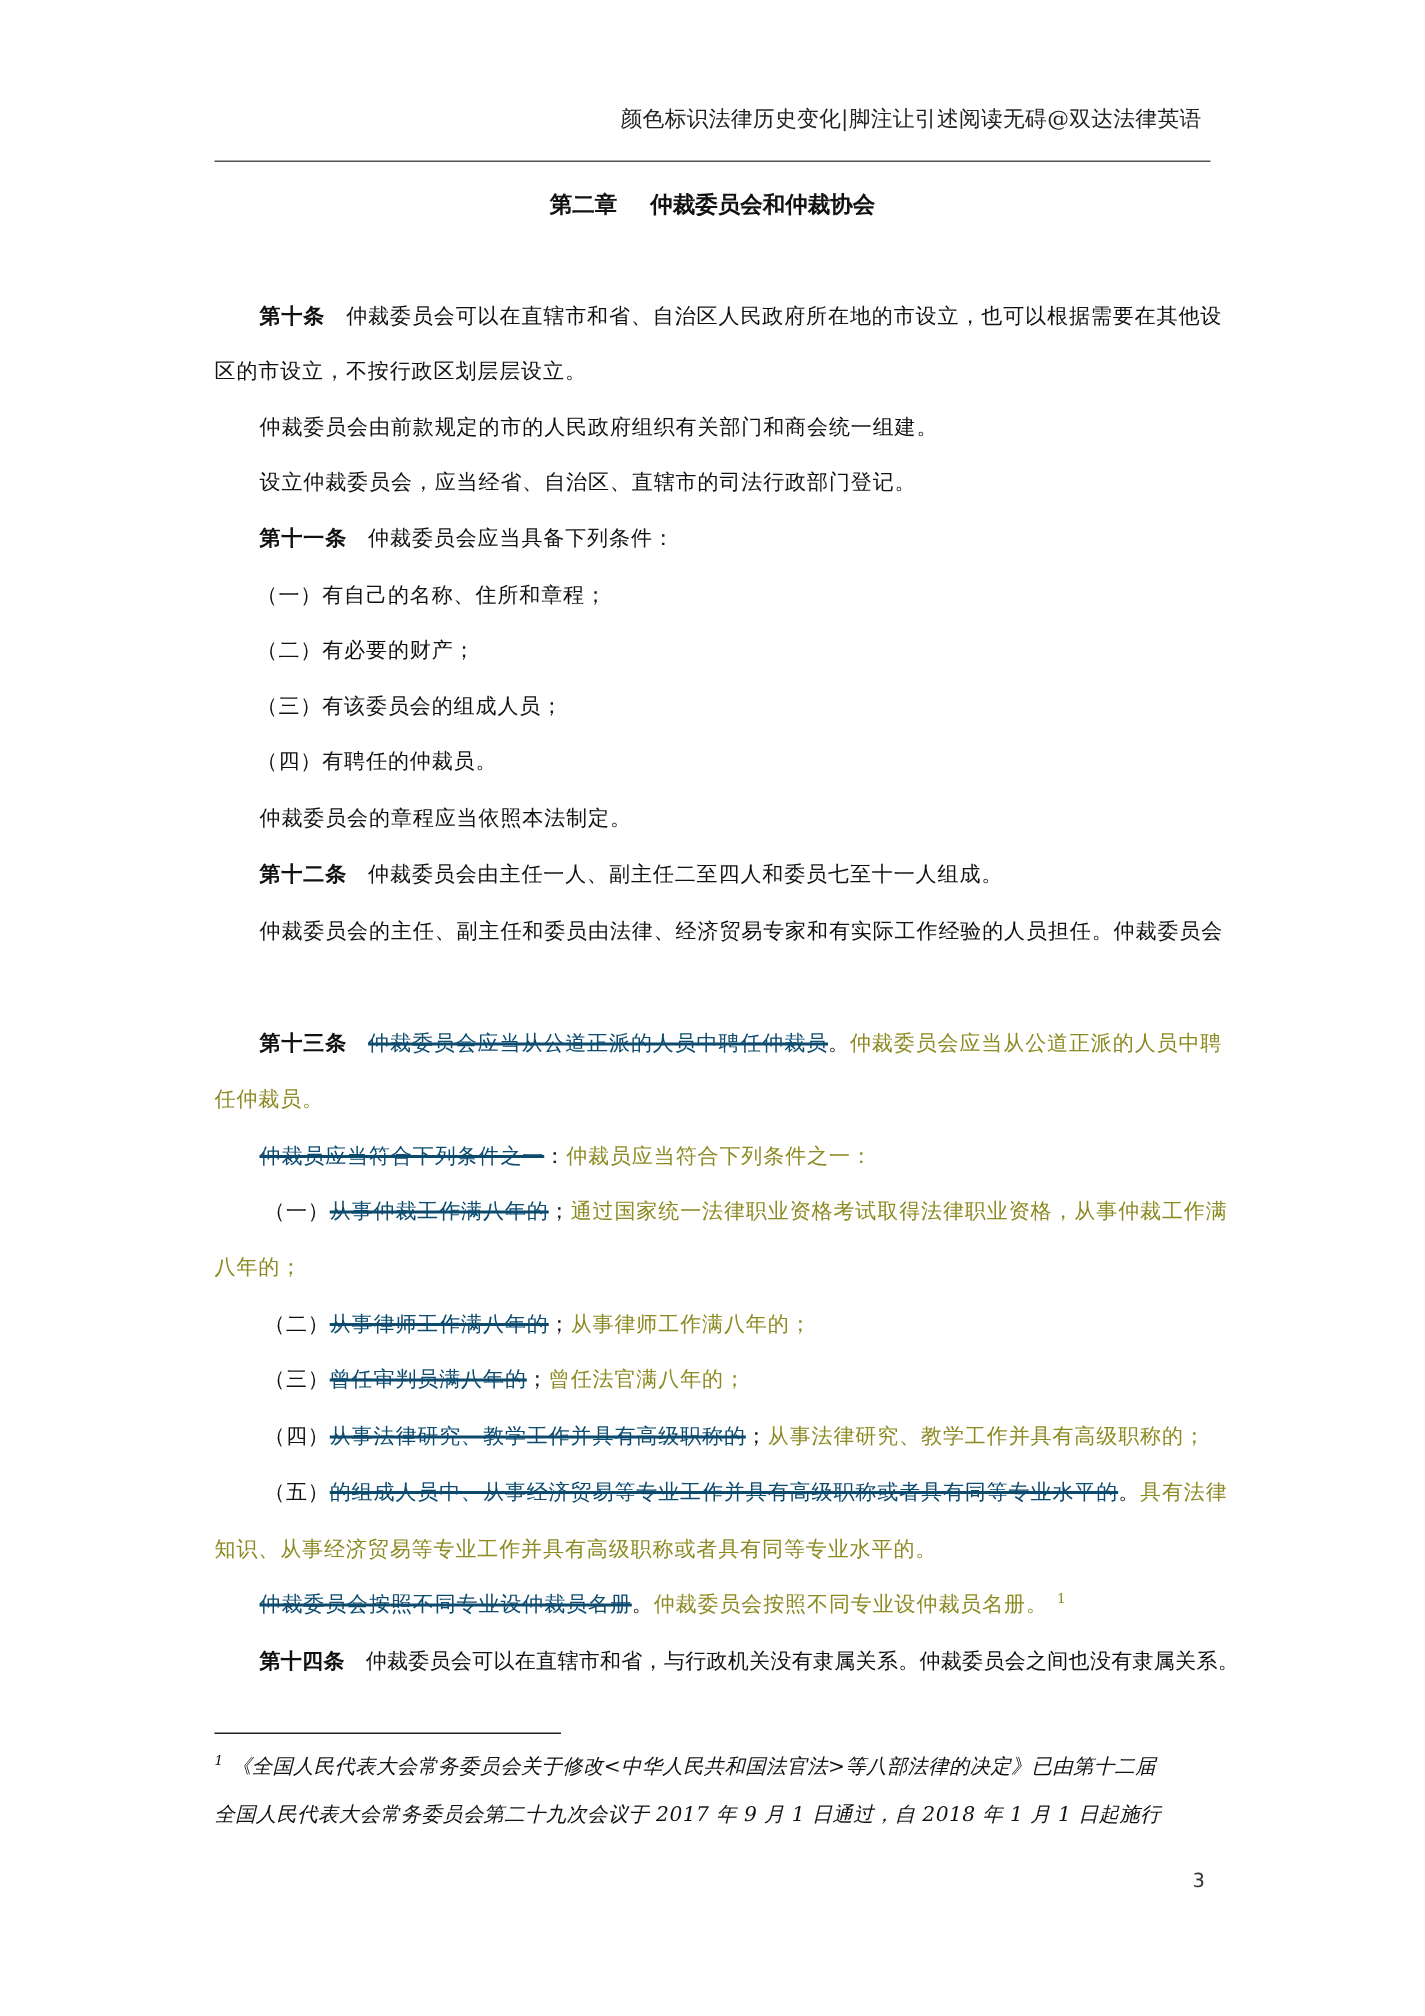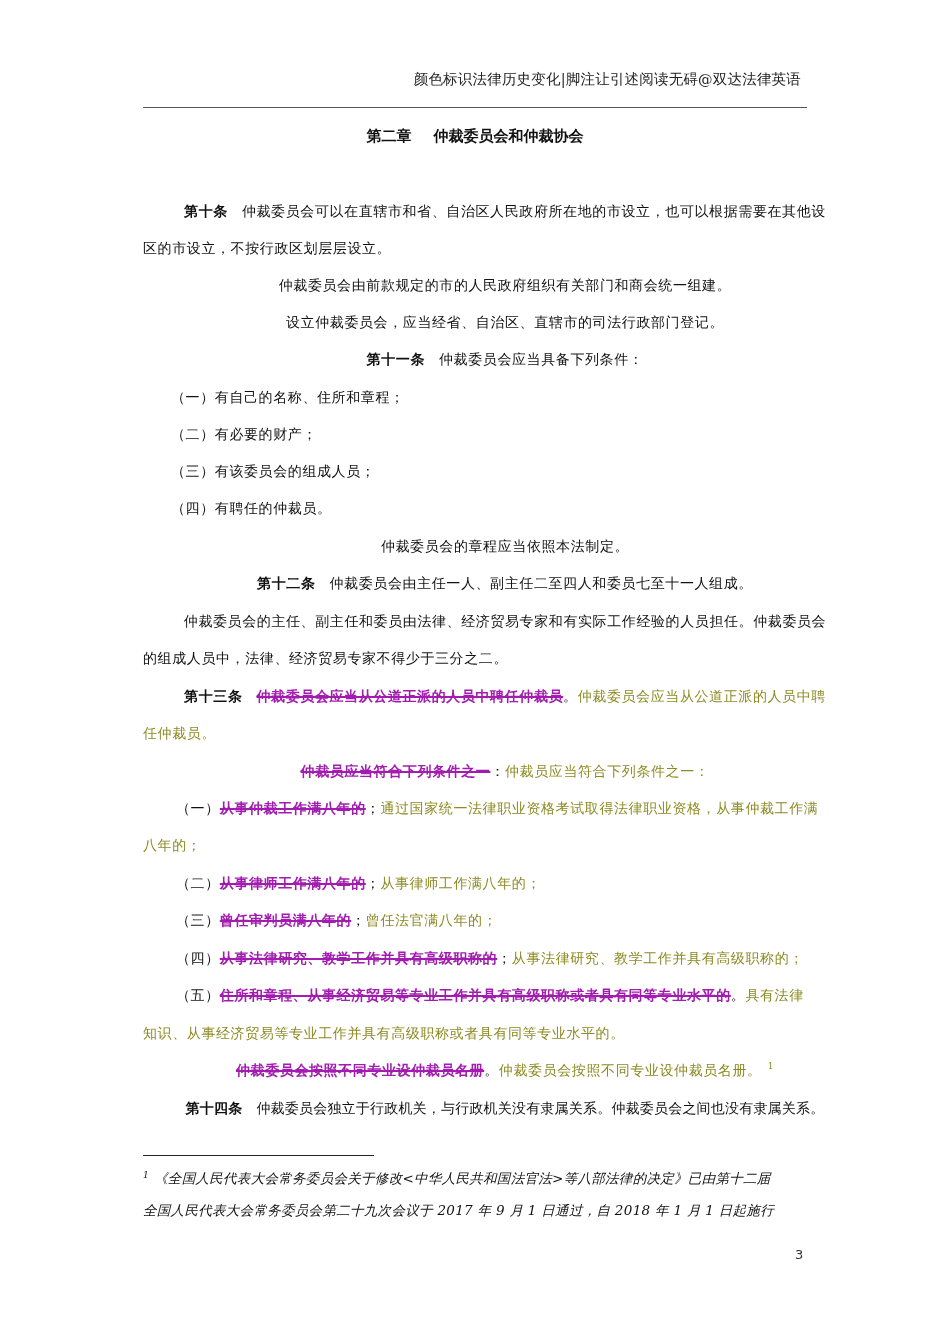--- a/index.html
+++ b/index.html
@@ -4,25 +4,25 @@
   <style>
     html, body { margin: 0; padding: 0; background: #ffffff; }
     body { width: 950px; height: 1344px; position: relative; overflow: hidden;
            font-family: "DejaVu Serif", "Liberation Serif", serif; color: #111; }
     .page { position: absolute; left: 0; top: 1px; width: 944px; height: 1344px; }
     .header-text { position: absolute; right: 143px; top: 69px; font-size: 14.5px; color: #222; white-space: nowrap; letter-spacing: 0.2px; }
     .header-rule { position: absolute; left: 143px; top: 106px; width: 664px; height: 0; border-top: 1.5px solid #555; }
     .chapter { position: absolute; left: 143px; width: 664px; top: 126px; text-align: center; font-size: 15px; font-weight: bold; }
     .chapter .gap { display: inline-block; width: 22px; }
     .line { position: absolute; left: 143px; width: 664px; font-size: 14px; line-height: 20px; white-space: nowrap; letter-spacing: 0.6px; }
-    .ind { padding-left: 30px; text-align: center; }
+    .ind { padding-left: 30px; }
     .item { padding-left: 33px; }
     .b { font-weight: bold; }
     .sp { display: inline-block; width: 14px; }
-    .del { text-decoration: line-through; text-decoration-thickness: 1.5px; color: #a21caf; font-weight: bold; }
+    .del { text-decoration: line-through; text-decoration-thickness: 1.5px; color: #0c4a6e; }
     .new { color: #8c8a22; }
     .sup { font-size: 9px; vertical-align: super; line-height: 0; }
     .fn-rule { position: absolute; left: 143px; top: 1154px; width: 231px; border-top: 1.2px solid #222; }
     .fn { position: absolute; left: 143px; width: 664px; font-size: 13.5px; line-height: 20px; white-space: nowrap; letter-spacing: 0.3px; font-style: italic; }
     .pagenum { position: absolute; left: 795px; top: 1246px; font-family: "DejaVu Sans", sans-serif; font-size: 13px; color: #333; }
   </style>
 </head>
 <body>
 
 <div class="page">
@@ -47,21 +47,20 @@
   <div class="line" style="top:386px; padding-left:28px">（一）有自己的名称、住所和章程；</div>
   <div class="line" style="top:423px; padding-left:28px">（二）有必要的财产；</div>
   <div class="line" style="top:460px; padding-left:28px">（三）有该委员会的组成人员；</div>
   <div class="line" style="top:497px; padding-left:28px">（四）有聘任的仲裁员。</div>
   <div class="line ind" style="top:535px">仲裁委员会的章程应当依照本法制定。</div>
 
   <div class="line ind" style="top:572px">
     <span class="b">第十二条</span><span class="sp"></span><span>仲裁委员会由主任一人、副主任二至四人和委员七至十一人组成。</span>
   </div>
   <div class="line ind" style="top:610px">仲裁委员会的主任、副主任和委员由法律、经济贸易专家和有实际工作经验的人员担任。仲裁委员会</div>
-  <div class="line" style="top:647px">的组成人员中，法律、经济贸易专家不得少于三分之二。</div>
 
   <div class="line ind" style="top:685px">
     <span class="b">第十三条</span><span class="sp"></span><span class="del">仲裁委员会应当从公道正派的人员中聘任仲裁员</span><span>。</span><span class="new">仲裁委员会应当从公道正派的人员中聘</span>
   </div>
   <div class="line new" style="top:722px">任仲裁员。</div>
 
   <div class="line item" style="top:797px">
     <span>（一）</span><span class="del">从事仲裁工作满八年的</span><span>；</span><span class="new">通过国家统一法律职业资格考试取得法律职业资格，从事仲裁工作满</span>
   </div>
 
@@ -76,30 +75,30 @@
 
   <div class="line item" style="top:909px">
     <span>（三）</span><span class="del">曾任审判员满八年的</span><span>；</span><span class="new">曾任法官满八年的；</span>
   </div>
 
   <div class="line item" style="top:947px">
     <span>（四）</span><span class="del">从事法律研究、教学工作并具有高级职称的</span><span>；</span><span class="new">从事法律研究、教学工作并具有高级职称的；</span>
   </div>
 
   <div class="line item" style="top:984px">
-    <span>（五）</span><span class="del">住所和章程、从事经济贸易等专业工作并具有高级职称或者具有同等专业水平的</span><span>。</span><span class="new">具有法律</span>
+    <span>（五）</span><span class="del">的组成人员中、从事经济贸易等专业工作并具有高级职称或者具有同等专业水平的</span><span>。</span><span class="new">具有法律</span>
   </div>
   <div class="line new" style="top:1022px">知识、从事经济贸易等专业工作并具有高级职称或者具有同等专业水平的。</div>
 
   <div class="line ind" style="top:1059px">
     <span class="del">仲裁委员会按照不同专业设仲裁员名册</span><span>。</span><span class="new">仲裁委员会按照不同专业设仲裁员名册。</span><span class="sp" style="width:6px"></span><span class="sup new">1</span>
   </div>
 
   <div class="line ind" style="top:1097px; letter-spacing:0.2px">
-    <span class="b">第十四条</span><span class="sp"></span><span>仲裁委员会独立于行政机关，与行政机关没有隶属关系。仲裁委员会之间也没有隶属关系。</span>
+    <span class="b">第十四条</span><span class="sp"></span><span>仲裁委员会可以在直辖市和省，与行政机关没有隶属关系。仲裁委员会之间也没有隶属关系。</span>
   </div>
 
   <div class="fn-rule"></div>
   <div class="fn" style="top:1167px">
     <span class="sup">1</span><span style="display:inline-block;width:5px"></span><span>《全国人民代表大会常务委员会关于修改&lt;中华人民共和国法官法&gt;等八部法律的决定》已由第十二届</span>
   </div>
   <div class="fn" style="top:1199px">全国人民代表大会常务委员会第二十九次会议于 2017 年 9 月 1 日通过，自 2018 年 1 月 1 日起施行</div>
 
   <div class="pagenum">3</div>
 </div>

